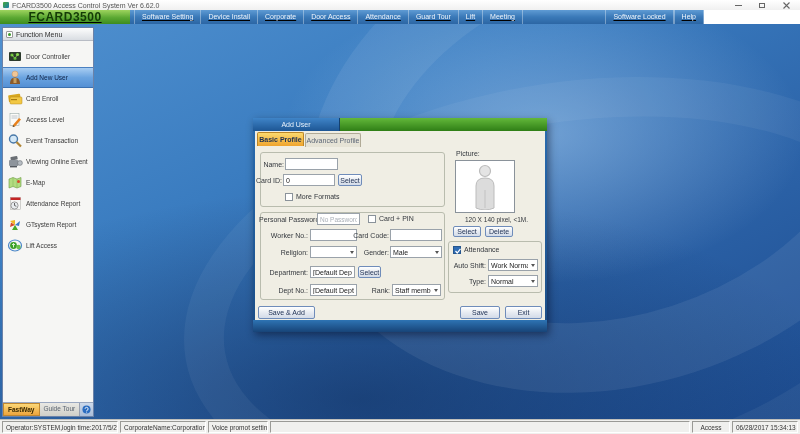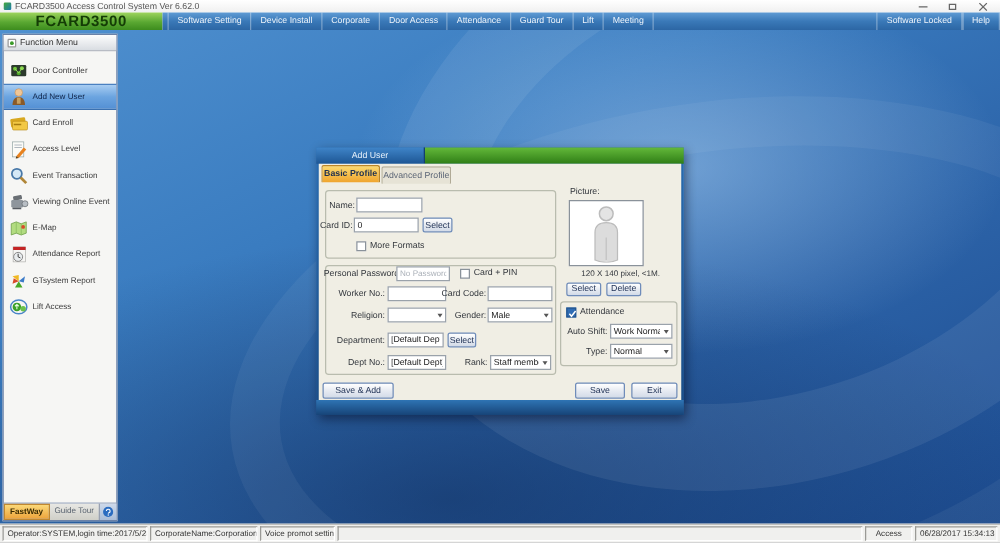--- a/index.html
+++ b/index.html
@@ -9,21 +9,21 @@
   
   .titlebar { position:absolute; left:0; top:0; width:800px; height:10px; background:linear-gradient(#ffffff,#f0f0f0); display:flex; align-items:center; padding:0 3px; }
   .app-icon { width:6px; height:6px; border-radius:1px; background:linear-gradient(135deg,#46a838,#1a7ab0); margin-right:3px; flex:0 0 auto; }
   .title-text { font-size:7px; color:#555; white-space:nowrap; }
   .win-controls { margin-left:auto; display:flex; align-items:center; gap:14px; padding-right:6px; }
   .wc { display:inline-flex; align-items:center; justify-content:center; width:10px; height:8px; cursor:default; }
   .wc-min i { display:block; width:7px; height:1px; background:#666; }
   .wc-max i { display:block; width:6px; height:5px; border:1px solid #666; }
 
   
-  .header { position:absolute; left:0; top:10px; width:800px; height:14px; display:flex; }
+  .header { position:absolute; left:0; top:10px; width:704px; height:14px; display:flex;text-decoration:underline; }
   .logo { width:130px; height:14px; background:linear-gradient(180deg,#9ed45e 0%,#5aa832 55%,#3d8c1e 100%); color:#143c06; font-size:12px; font-weight:bold; text-align:center; line-height:14px; letter-spacing:0.5px; }
   .menubar { flex:1; height:14px; background:linear-gradient(180deg,#5f9bd4 0%,#3a79b8 50%,#2c66a4 100%); display:flex; align-items:center; color:#eef4fb; font-size:7px; }
   .menu-item { padding:0 7px; height:14px; line-height:14px; border-right:1px solid rgba(255,255,255,0.35); white-space:nowrap; cursor:default; }
   .menu-item:first-child { border-left:1px solid rgba(255,255,255,0.35); margin-left:4px; }
   .menu-right { margin-left:auto; display:flex; }
   .menu-right .menu-item { border-left:1px solid rgba(255,255,255,0.35); }
 
   
   .desktop { position:absolute; left:0; top:24px; width:800px; height:395px; background:
       radial-gradient(ellipse 420px 240px at 68% 28%, rgba(200,228,255,0.40), transparent 62%),

